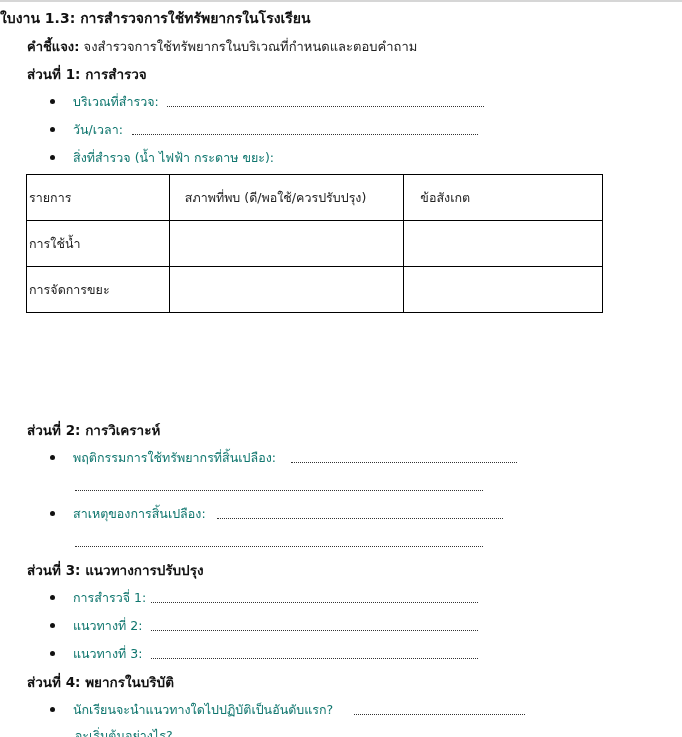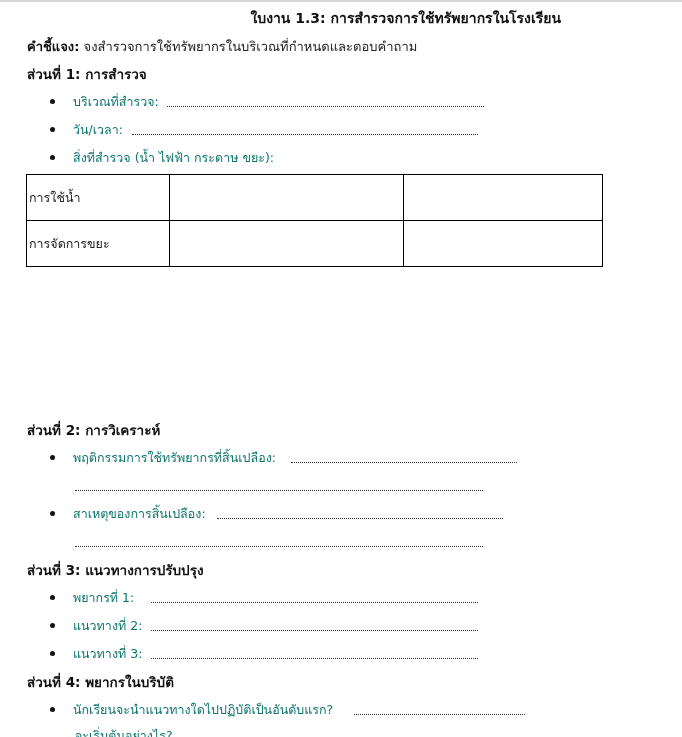--- a/index.html
+++ b/index.html
@@ -23,21 +23,21 @@
     }
     .page {
       position: absolute;
       left: 0; top: 0;
       width: 682px;
     }
     .title {
       position: absolute;
       left: 0; top: 8px;
       width: 561px;
-      text-align: right;
+      text-align: left;
       font-size: 14px;
       font-weight: bold;
       line-height: 20px;
     }
     .instruction {
       position: absolute;
       left: 27px; top: 37px;
       font-size: 13px;
       line-height: 20px;
       white-space: nowrap;
@@ -138,20 +138,25 @@
     <span class="dot"></span><span class="label">สิ่งที่สำรวจ (น้ำ ไฟฟ้า กระดาษ ขยะ):</span>
   </div>
 
   <table class="survey">
     <colgroup>
         <col class="c1">
         <col class="c2">
         <col class="c3">
       </colgroup>
     <tbody>
+        <tr>
+      <th>รายการ</th>
+      <th class="h2">สภาพที่พบ (ดี/พอใช้/ควรปรับปรุง)</th>
+      <th class="h3">ข้อสังเกต</th>
+    </tr>
     <tr>
       <td>การใช้น้ำ</td>
       <td></td>
       <td></td>
     </tr>
     <tr>
       <td>การจัดการขยะ</td>
       <td></td>
       <td></td>
     </tr>
@@ -168,21 +173,21 @@
 
   <div class="bullet-row" style="top:504px;">
     <span class="dot"></span><span class="label">สาเหตุของการสิ้นเปลือง:</span>
   </div>
   <div class="dots" style="left:217px; top:517px; width:286px;"></div>
   <div class="cont-dots" style="top:545px; width:408px;"></div>
 
   <div class="section-heading" style="top:560px;">ส่วนที่ 3: แนวทางการปรับปรุง</div>
 
   <div class="bullet-row" style="top:588px;">
-    <span class="dot"></span><span class="label">พยากรที่ 1:</span>
+    <span class="dot"></span><span class="label">การสำรวจี่ 1:</span>
   </div>
   <div class="dots" style="left:151px; top:601px; width:327px;"></div>
 
   <div class="bullet-row" style="top:616px;">
     <span class="dot"></span><span class="label">แนวทางที่ 2:</span>
   </div>
   <div class="dots" style="left:151px; top:629px; width:327px;"></div>
 
   <div class="bullet-row" style="top:644px;">
     <span class="dot"></span><span class="label">แนวทางที่ 3:</span>

